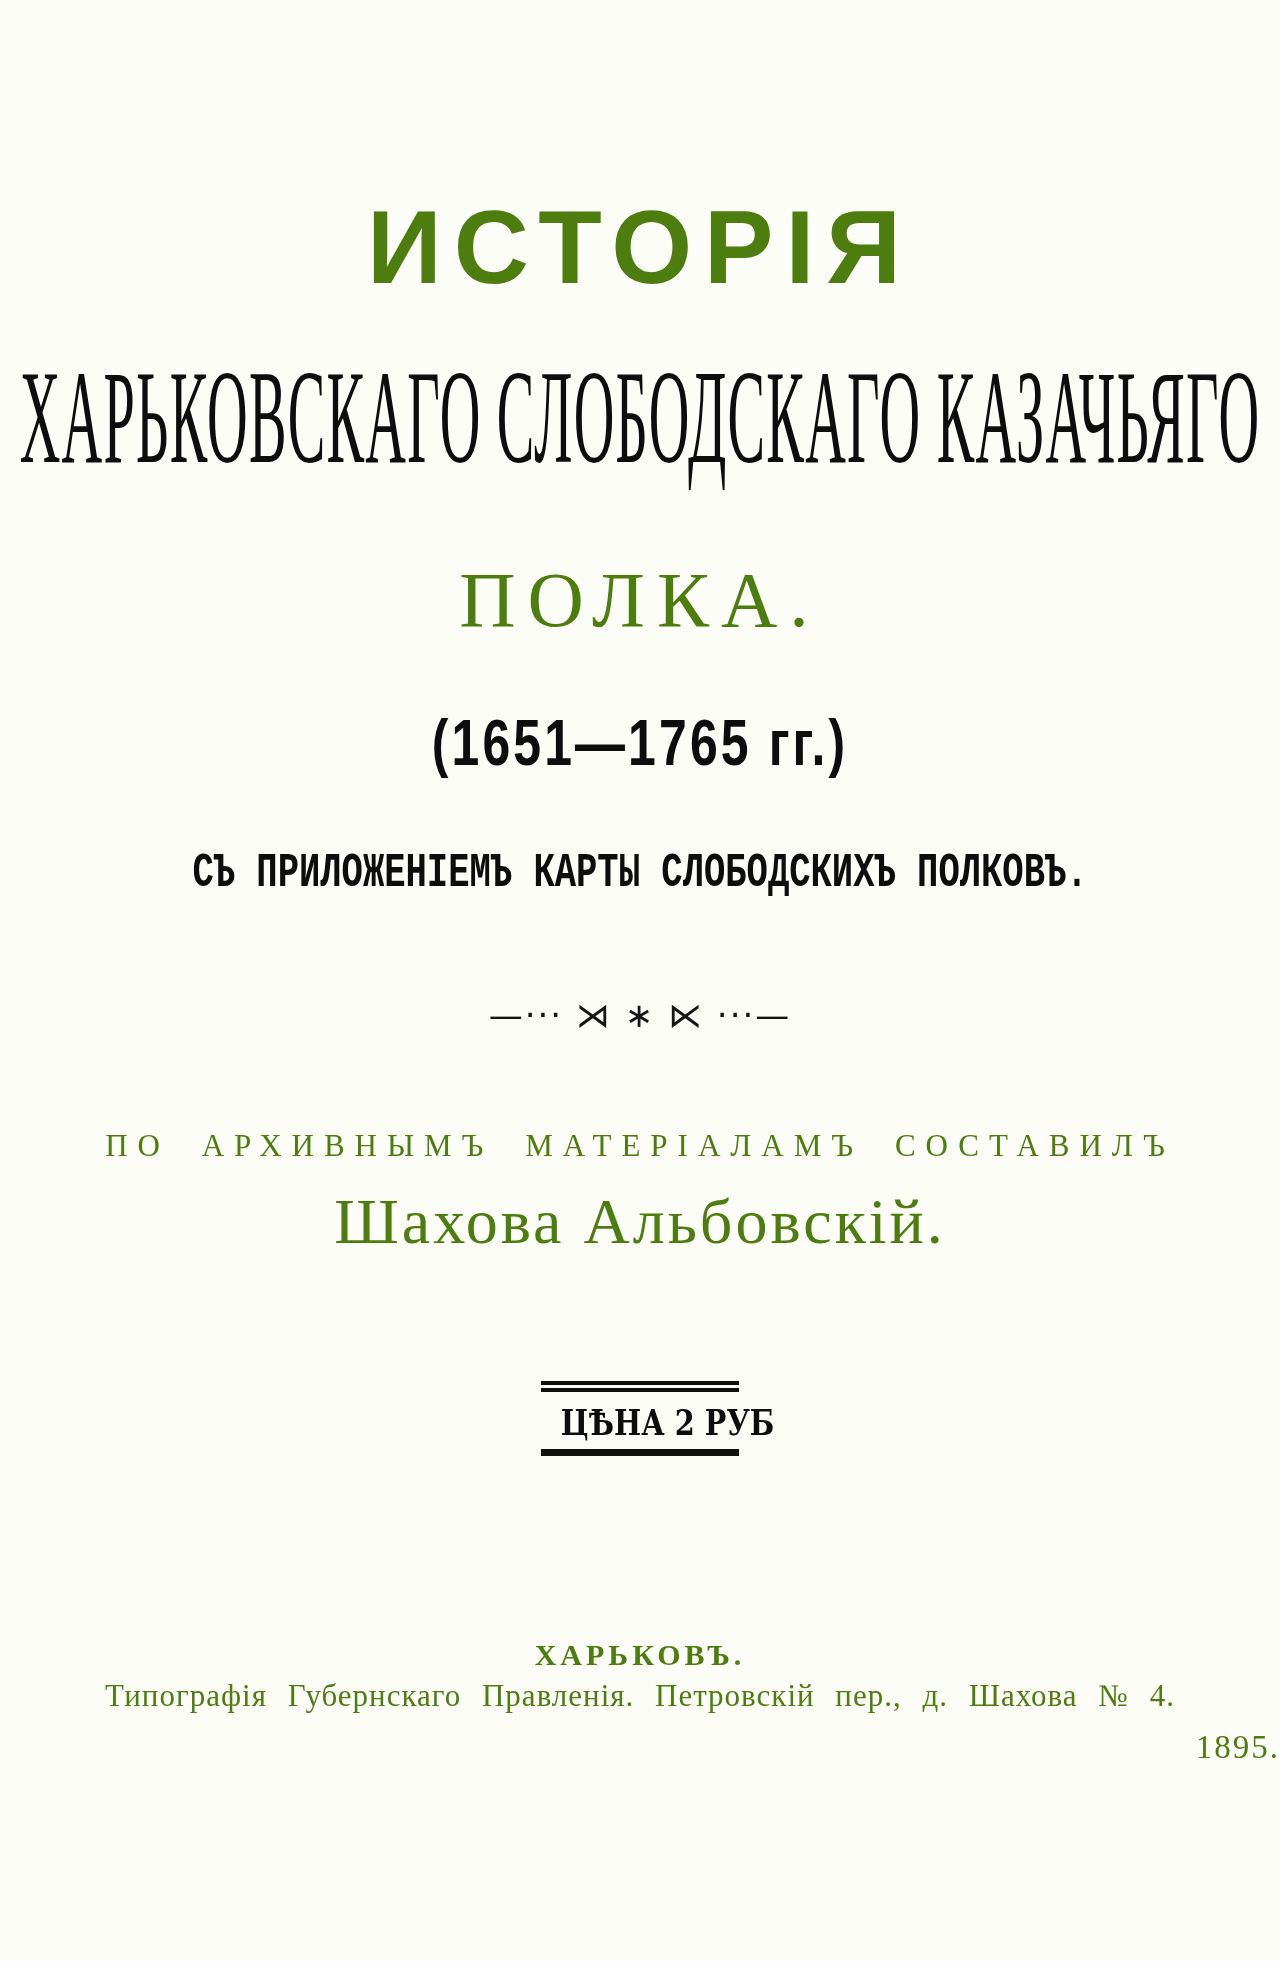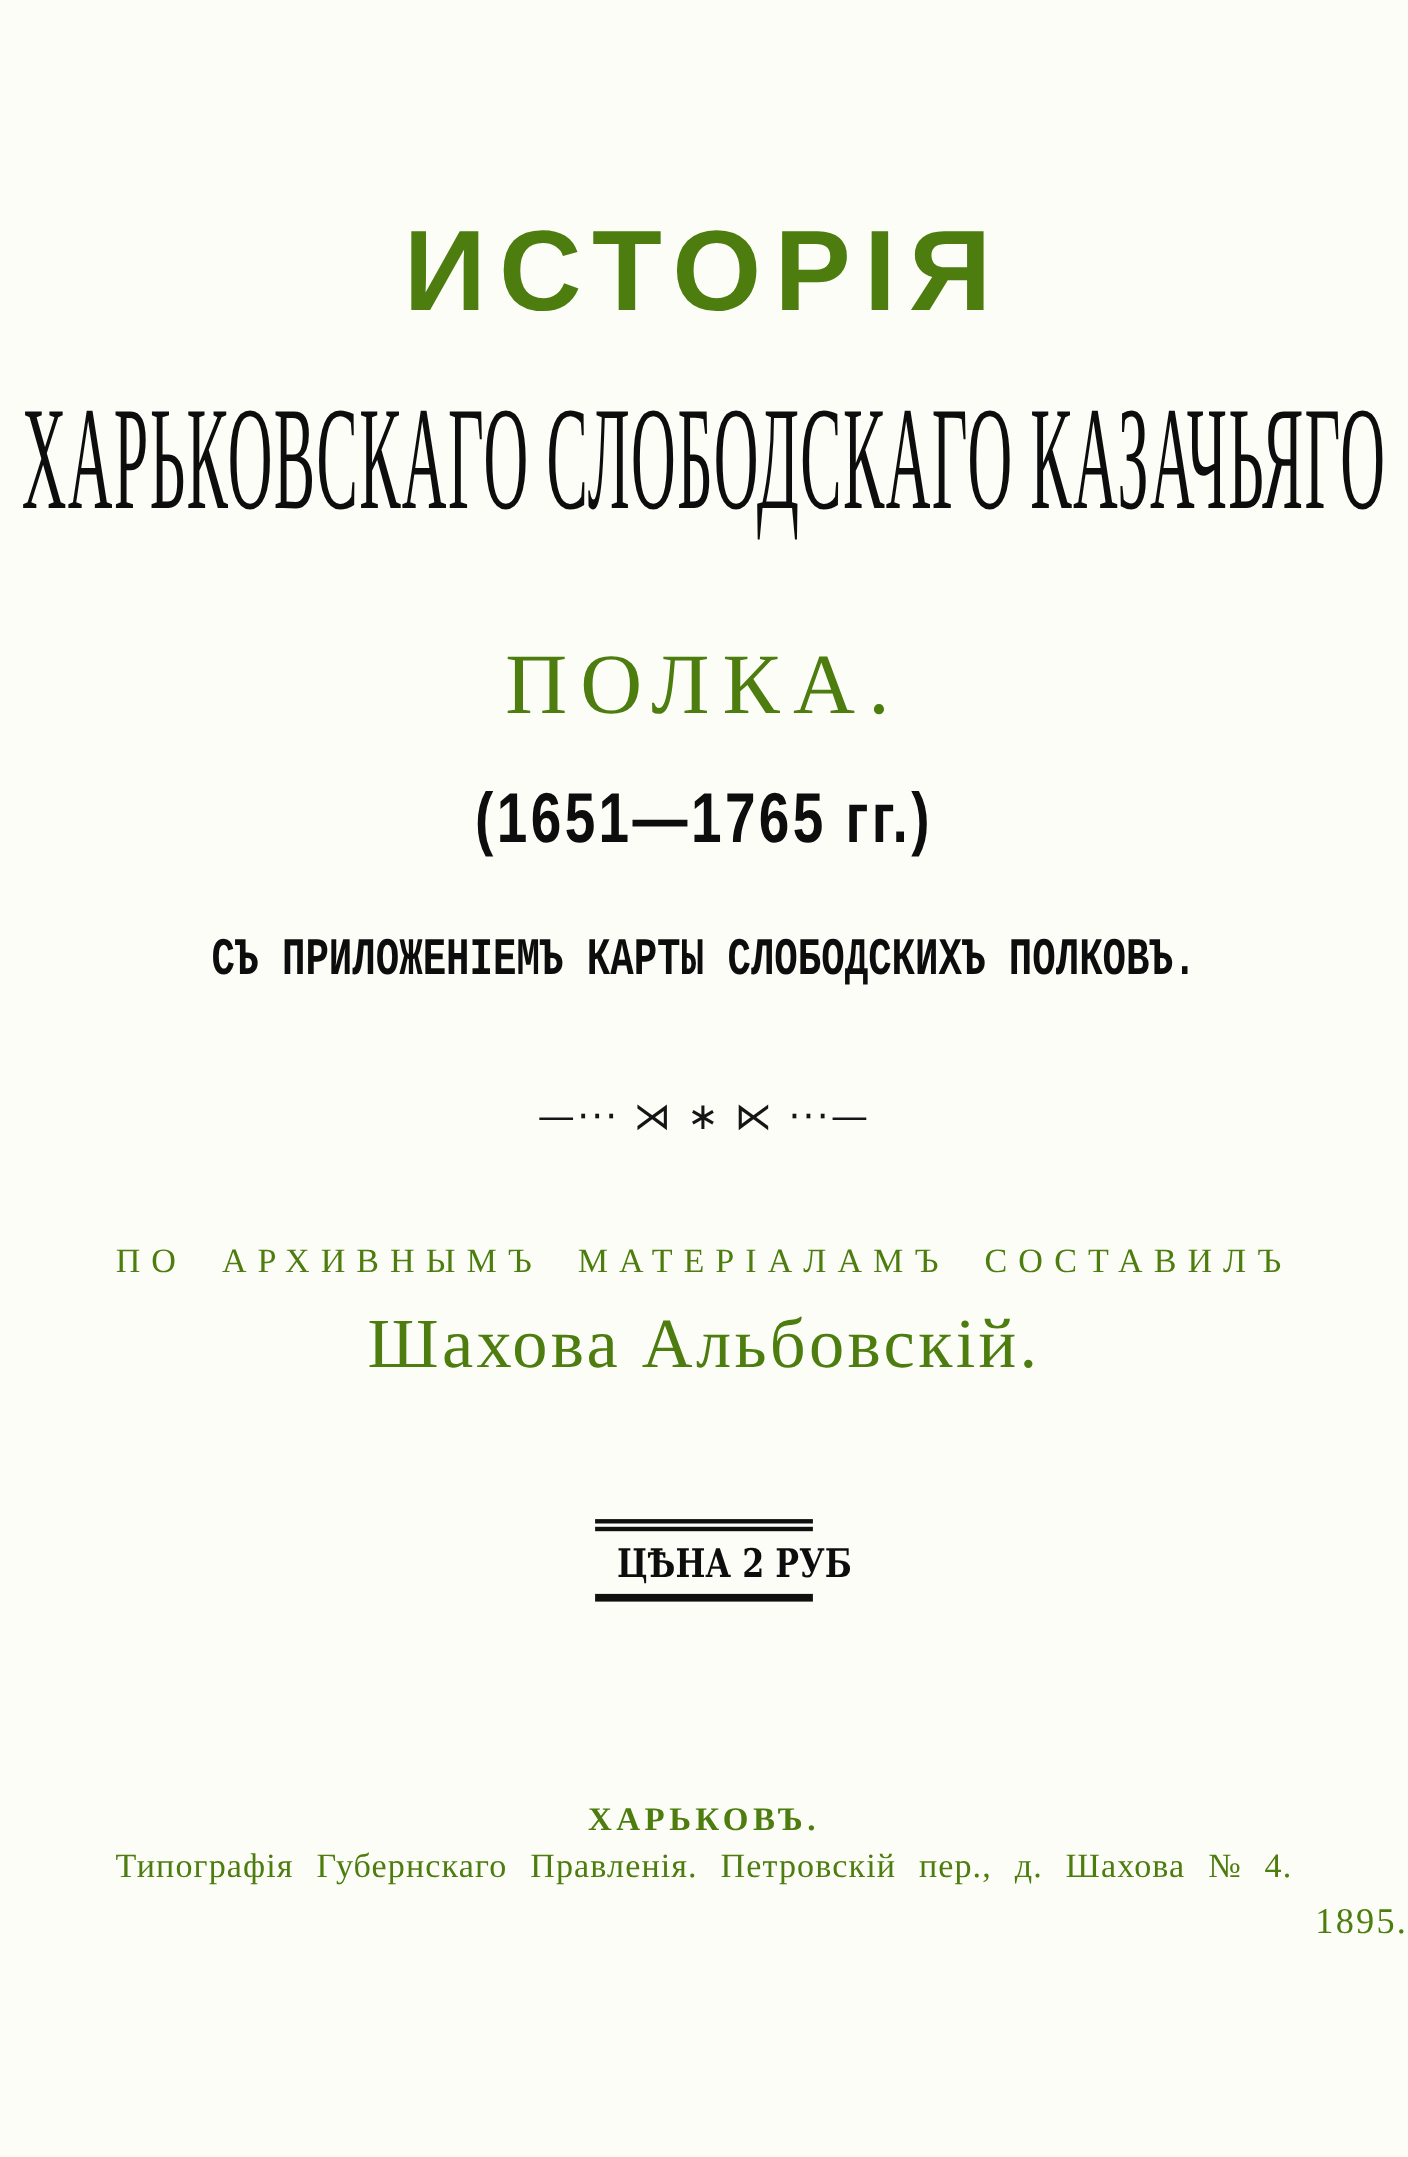--- a/index.html
+++ b/index.html
@@ -34,21 +34,20 @@
   #poster-line {
     top: 350px;
     font: 400 134px/1 "Liberation Serif", serif;
     letter-spacing: 3px;
     transform: translateX(-50%) scaleX(0.42);
   }
   #polka-line {
     top: 561px;
     font: 400 78px/1 "Liberation Serif", serif;
     letter-spacing: 12px;
-    margin-top: 22px;
   }
   #years-line {
     top: 711px;
     font: 700 64px/1 "Liberation Sans", sans-serif;
     letter-spacing: 4px;
     transform: translateX(-50%) scaleX(0.78);
   }
   #appendix-line {
     top: 849px;
     font: 700 48px/1 "Liberation Mono", monospace;

